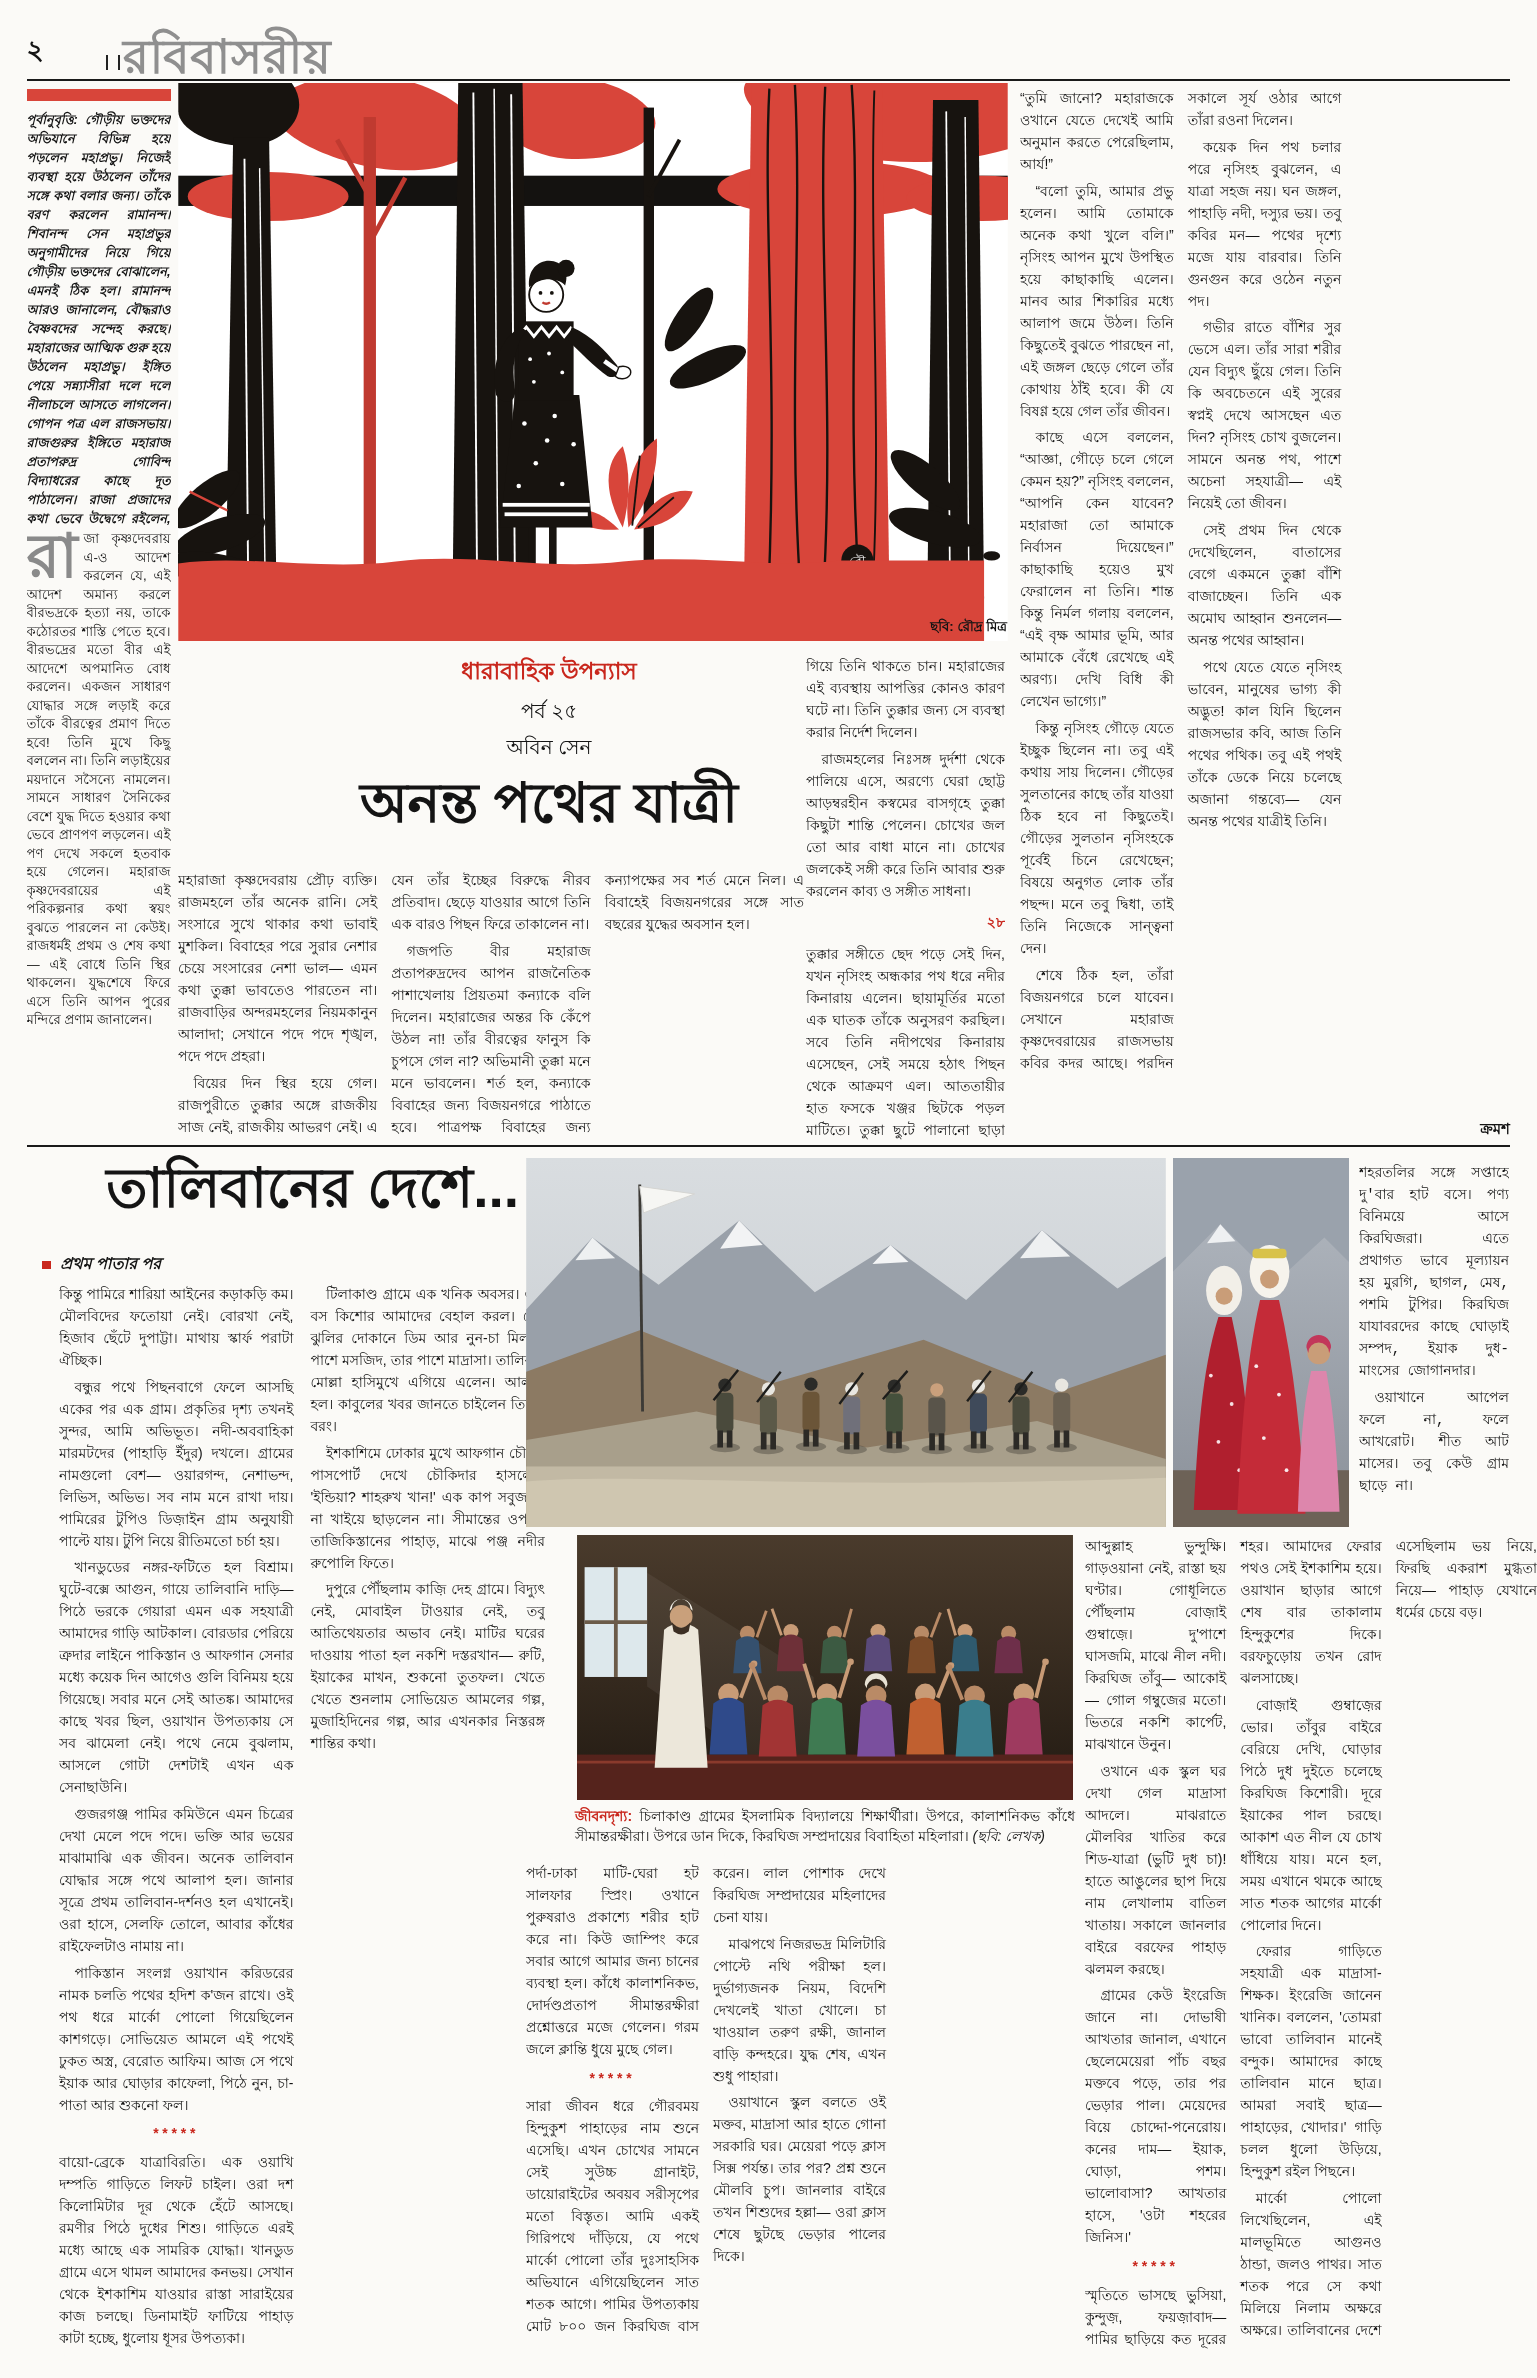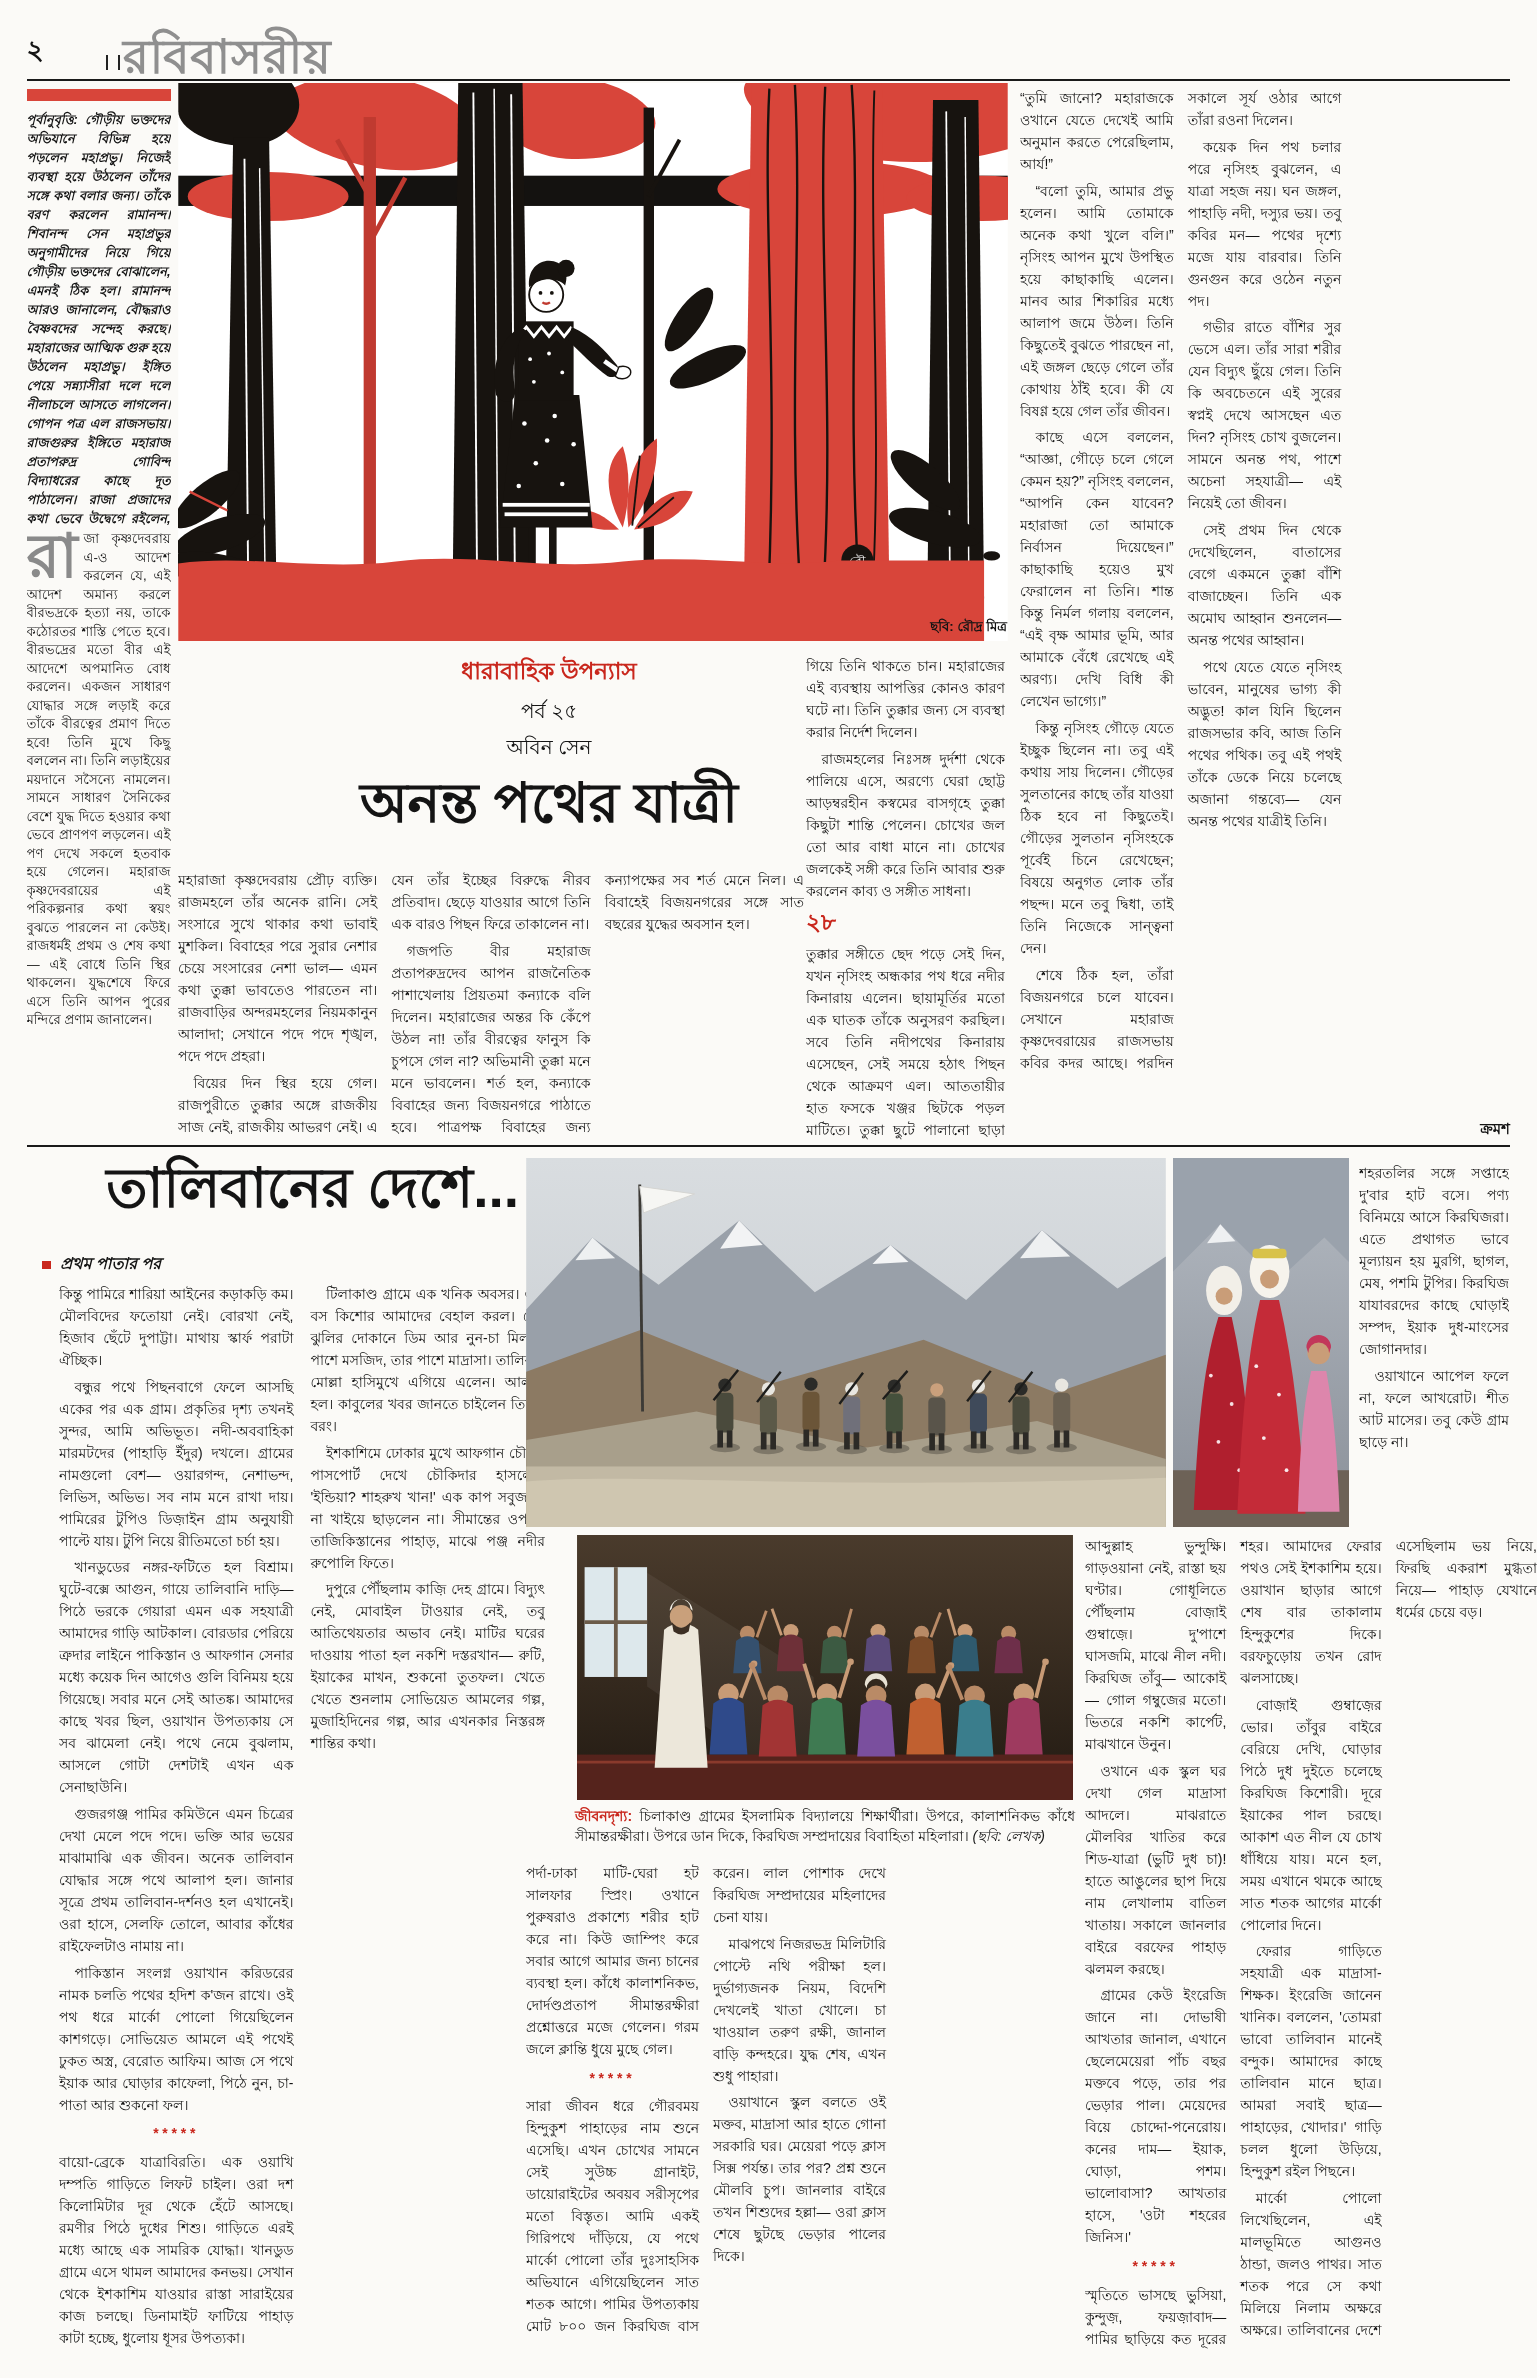--- a/index.html
+++ b/index.html
@@ -152,21 +152,21 @@
 
   <div class="abs jt cols3 body15" style="left:178px;top:869px;width:626px;height:273px;">
     <p class="np first">মহারাজা কৃষ্ণদেবরায় প্রৌঢ় ব্যক্তি। রাজমহলে তাঁর অনেক রানি। সেই সংসারে সুখে থাকার কথা ভাবাই মুশকিল। বিবাহের পরে সুরার নেশার চেয়ে সংসারের নেশা ভাল— এমন কথা তুক্কা ভাবতেও পারতেন না। রাজবাড়ির অন্দরমহলের নিয়মকানুন আলাদা; সেখানে পদে পদে শৃঙ্খল, পদে পদে প্রহরা।</p>
     <p class="np">বিয়ের দিন স্থির হয়ে গেল। রাজপুরীতে তুক্কার অঙ্গে রাজকীয় সাজ নেই, রাজকীয় আভরণ নেই। এ যেন তাঁর ইচ্ছের বিরুদ্ধে নীরব প্রতিবাদ। ছেড়ে যাওয়ার আগে তিনি এক বারও পিছন ফিরে তাকালেন না।</p>
     <p class="np">গজপতি বীর মহারাজ প্রতাপরুদ্রদেব আপন রাজনৈতিক পাশাখেলায় প্রিয়তমা কন্যাকে বলি দিলেন। মহারাজের অন্তর কি কেঁপে উঠল না! তাঁর বীরত্বের ফানুস কি চুপসে গেল না? অভিমানী তুক্কা মনে মনে ভাবলেন। শর্ত হল, কন্যাকে বিবাহের জন্য বিজয়নগরে পাঠাতে হবে। পাত্রপক্ষ বিবাহের জন্য কন্যাপক্ষের সব শর্ত মেনে নিল। এ বিবাহেই বিজয়নগরের সঙ্গে সাত বছরের যুদ্ধের অবসান হল।</p>
   </div>
 
   <div class="abs jt body15" style="left:806px;top:655px;width:199px;height:486px;overflow:hidden;">
     <p class="np first">গিয়ে তিনি থাকতে চান। মহারাজের এই ব্যবস্থায় আপত্তির কোনও কারণ ঘটে না। তিনি তুক্কার জন্য সে ব্যবস্থা করার নির্দেশ দিলেন।</p>
     <p class="np">রাজমহলের নিঃসঙ্গ দুর্দশা থেকে পালিয়ে এসে, অরণ্যে ঘেরা ছোট্ট আড়ম্বরহীন কস্বমের বাসগৃহে তুক্কা কিছুটা শান্তি পেলেন। চোখের জল তো আর বাধা মানে না। চোখের জলকেই সঙ্গী করে তিনি আবার শুরু করলেন কাব্য ও সঙ্গীত সাধনা।</p>
-    <div style="text-align:left;color:var(--red);font-weight:bold;font-size:23px;margin:9.5px 0;">২৮</div>
+    <div style="text-align:right;color:var(--red);font-weight:bold;font-size:14px;margin:9.5px 0;">২৮</div>
     <p class="np first">তুক্কার সঙ্গীতে ছেদ পড়ে সেই দিন, যখন নৃসিংহ অন্ধকার পথ ধরে নদীর কিনারায় এলেন। ছায়ামূর্তির মতো এক ঘাতক তাঁকে অনুসরণ করছিল। সবে তিনি নদীপথের কিনারায় এসেছেন, সেই সময়ে হঠাৎ পিছন থেকে আক্রমণ এল। আততায়ীর হাত ফসকে খঞ্জর ছিটকে পড়ল মাটিতে। তুক্কা ছুটে পালানো ছাড়া উপায় দেখলেন না; আচমকাই তিনি ঘুরে দাঁড়ালেন।</p>
   </div>
 
   <div class="abs jt cols3 body15" style="left:1020px;top:87px;width:489px;height:1028px;">
     <p class="np first">“তুমি জানো? মহারাজকে ওখানে যেতে দেখেই আমি অনুমান করতে পেরেছিলাম, আর্য!”</p>
     <p class="np">“বলো তুমি, আমার প্রভু হলেন। আমি তোমাকে অনেক কথা খুলে বলি।” নৃসিংহ আপন মুখে উপস্থিত হয়ে কাছাকাছি এলেন। মানব আর শিকারির মধ্যে আলাপ জমে উঠল। তিনি কিছুতেই বুঝতে পারছেন না, এই জঙ্গল ছেড়ে গেলে তাঁর কোথায় ঠাঁই হবে। কী যে বিষণ্ণ হয়ে গেল তাঁর জীবন।</p>
     <p class="np">কাছে এসে বললেন, “আজ্ঞা, গৌড়ে চলে গেলে কেমন হয়?” নৃসিংহ বললেন, “আপনি কেন যাবেন? মহারাজা তো আমাকে নির্বাসন দিয়েছেন।” কাছাকাছি হয়েও মুখ ফেরালেন না তিনি। শান্ত কিন্তু নির্মল গলায় বললেন, “এই বৃক্ষ আমার ভূমি, আর আমাকে বেঁধে রেখেছে এই অরণ্য। দেখি বিধি কী লেখেন ভাগ্যে।”</p>
     <p class="np">কিন্তু নৃসিংহ গৌড়ে যেতে ইচ্ছুক ছিলেন না। তবু এই কথায় সায় দিলেন। গৌড়ের সুলতানের কাছে তাঁর যাওয়া ঠিক হবে না কিছুতেই। গৌড়ের সুলতান নৃসিংহকে পূর্বেই চিনে রেখেছেন; বিষয়ে অনুগত লোক তাঁর পছন্দ। মনে তবু দ্বিধা, তাই তিনি নিজেকে সান্ত্বনা দেন।</p>
     <p class="np">শেষে ঠিক হল, তাঁরা বিজয়নগরে চলে যাবেন। সেখানে মহারাজ কৃষ্ণদেবরায়ের রাজসভায় কবির কদর আছে। পরদিন সকালে সূর্য ওঠার আগে তাঁরা রওনা দিলেন।</p>
     <p class="np">কয়েক দিন পথ চলার পরে নৃসিংহ বুঝলেন, এ যাত্রা সহজ নয়। ঘন জঙ্গল, পাহাড়ি নদী, দস্যুর ভয়। তবু কবির মন— পথের দৃশ্যে মজে যায় বারবার। তিনি গুনগুন করে ওঠেন নতুন পদ।</p>
@@ -323,21 +323,21 @@
           <circle cx="120" cy="330" r="2"></circle>
         </g>
     </g>
     <g>
       <path d="M146,225 C136,268 134,320 132,374 L176,374 C174,320 170,268 162,225 Z" fill="#dd86ac"></path>
       <circle cx="154" cy="206" r="12" fill="#c99d78"></circle>
       <path d="M141,200 a13,13 0 0 1 26,0 l-2,6 a11,11 0 0 0 -22,0 Z" fill="#c2375a"></path>
     </g>
   </svg>
 
-  <div class="abs jt body15" style="left:1359px;top:1162px;width:150px;height:365px;overflow:hidden;">
+  <div class="abs jt body15" style="left:1359px;top:1162px;width:150px;height:365px;overflow:hidden;font-family:Liberation Mono, monospace;">
     <p class="np first">শহরতলির সঙ্গে সপ্তাহে দু'বার হাট বসে। পণ্য বিনিময়ে আসে কিরঘিজরা। এতে প্রথাগত ভাবে মূল্যায়ন হয় মুরগি, ছাগল, মেষ, পশমি টুপির। কিরঘিজ যাযাবরদের কাছে ঘোড়াই সম্পদ, ইয়াক দুধ-মাংসের জোগানদার।</p>
     <p class="np">ওয়াখানে আপেল ফলে না, ফলে আখরোট। শীত আট মাসের। তবু কেউ গ্রাম ছাড়ে না।</p>
   </div>
 
   <svg class="abs" style="left:577px;top:1535px;" width="496" height="265" viewBox="0 0 524 280">
     <defs>
       <linearGradient id="cbg" x1="0" y1="0" x2="0" y2="1">
         <stop offset="0" stop-color="#4a3b2c"></stop>
           <stop offset="1" stop-color="#221a12"></stop>
       </linearGradient>

